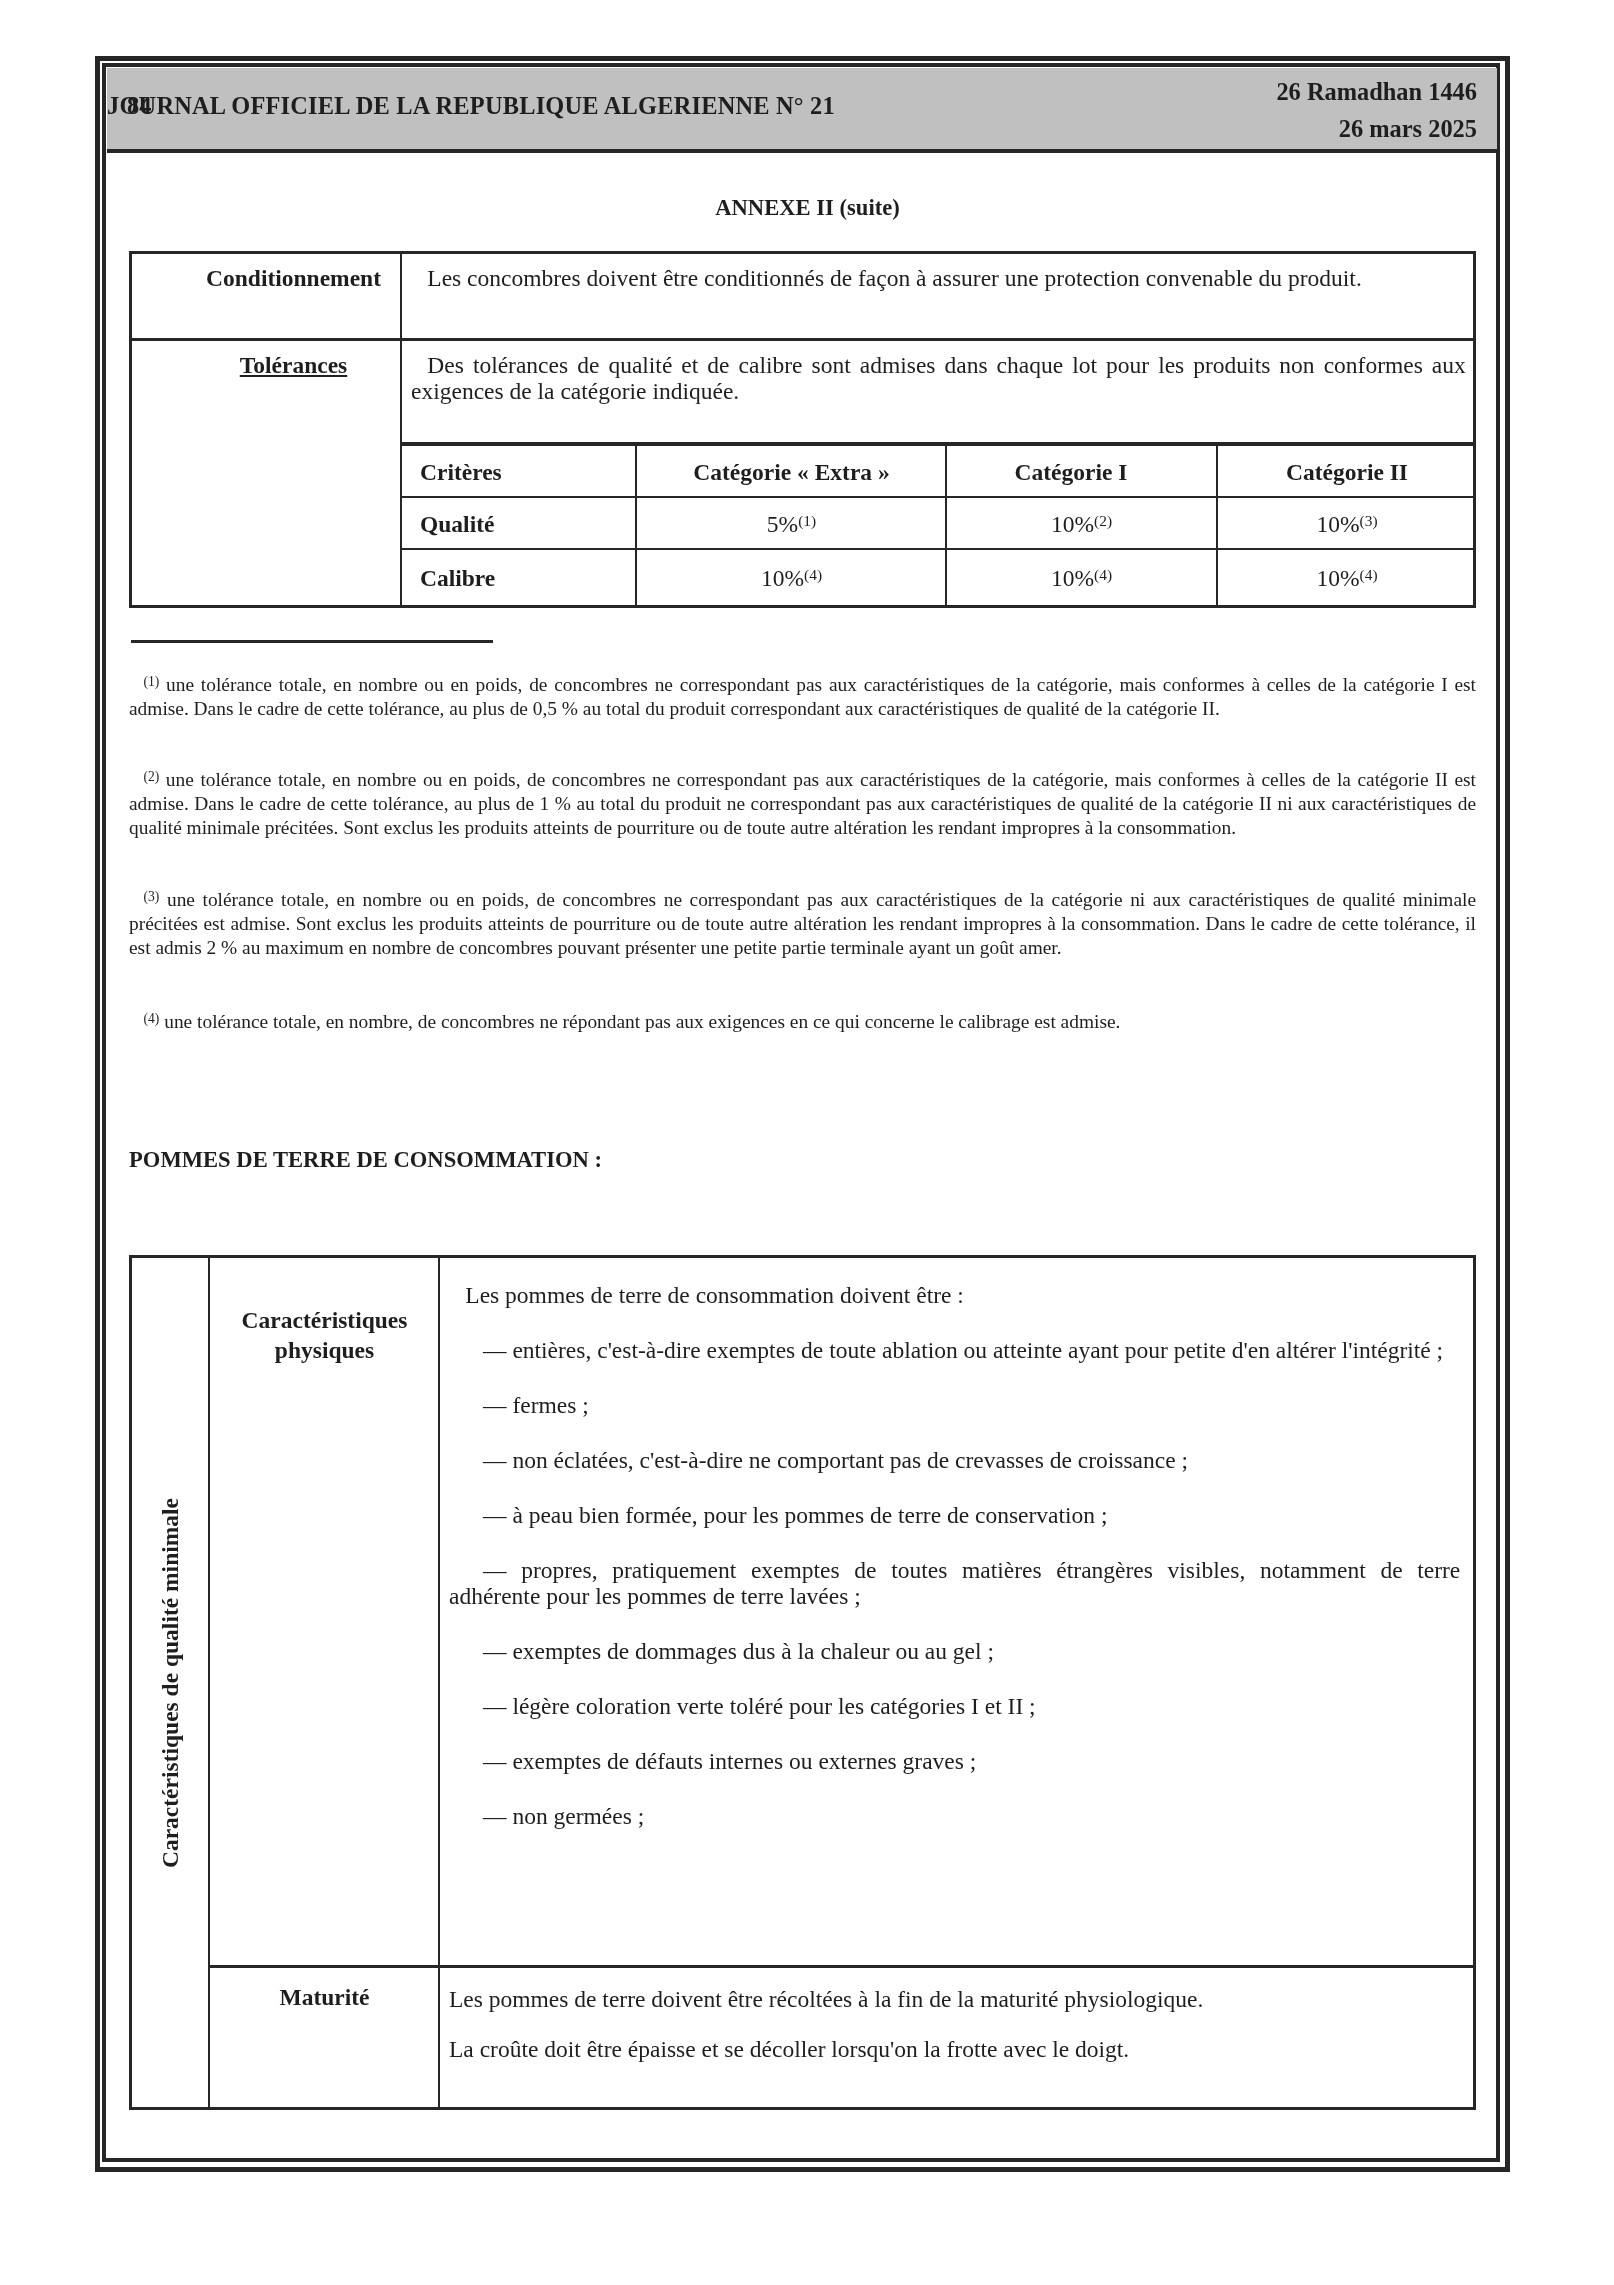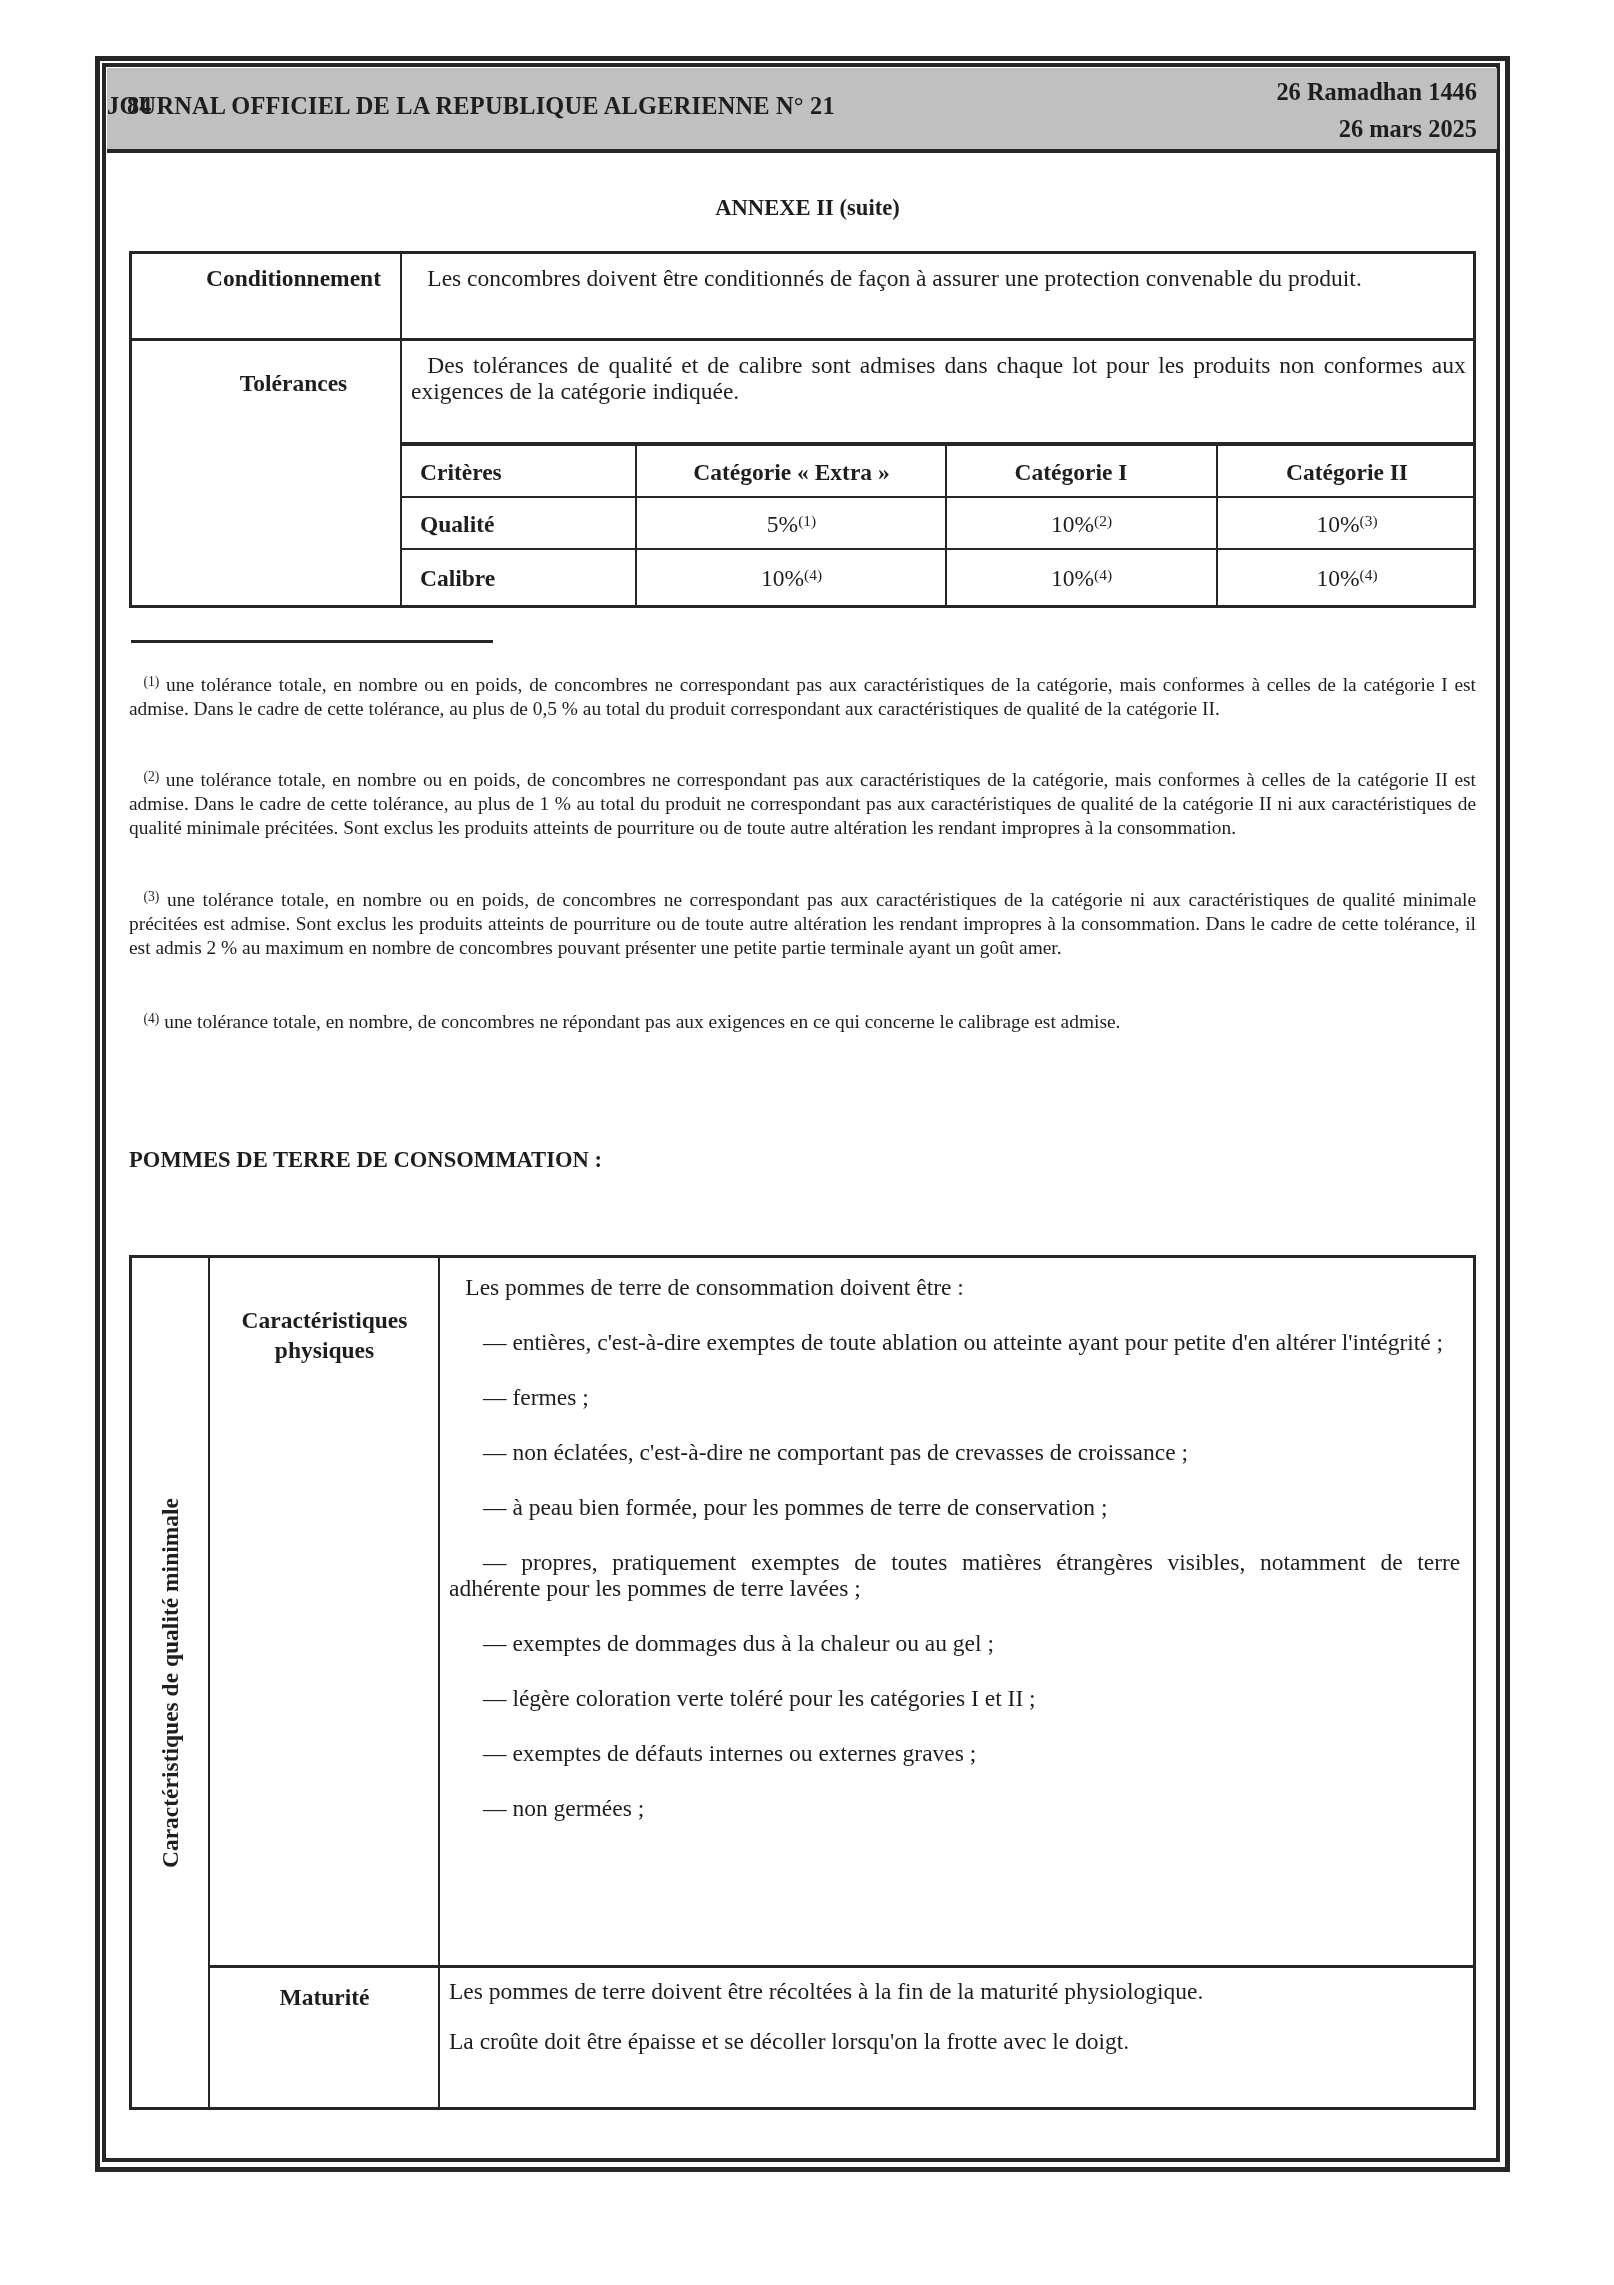--- a/index.html
+++ b/index.html
@@ -32,21 +32,21 @@
   .fn sup { font-size:13.6px; vertical-align:5.4px; }
 
   .section-title { position:absolute; left:129px; top:1147px; font-weight:bold; font-size:22.6px; }
 
   .t2 { position:absolute; left:129px; top:1255px; width:1347px; height:855px; border:3.6px solid #262626; box-sizing:border-box; }
   .t2-col1 { position:absolute; left:76px; top:0; bottom:0; border-left:2.7px solid #262626; }
   .t2-col2 { position:absolute; left:306px; top:0; bottom:0; border-left:2.7px solid #262626; }
   .t2-hline { position:absolute; left:76px; right:0; top:707px; border-top:3.6px solid #262626; }
   .t2-vlabel { position:absolute; left:38px; top:425px; transform:translate(-50%,-50%) rotate(-90deg); white-space:nowrap; font-weight:bold; font-size:23.5px; }
   .t2-sublabel { position:absolute; left:79px; width:227px; text-align:center; font-weight:bold; font-size:23.5px; line-height:30px; }
-  .t2-content { position:absolute; left:317px; right:12.7px; font-size:23.5px; line-height:26px; }
+  .t2-content { position:absolute; left:317px; right:12.7px; font-size:23.5px; line-height:26px;margin-top:8px; }
   .t2-content p { margin:0; text-align:justify; }
   .t2-content .intro { text-indent:16.3px; }
   .t2-content .item { text-indent:34px; margin-top:29px; }
   .mat p { margin:0 0 23.5px 0; text-indent:0; }
 </style>
 </head>
 <body>
 
 <div class="frame-outer"></div>
 <div class="frame-inner"></div>
@@ -62,21 +62,21 @@
 
 <div class="annex-title">ANNEXE II (suite)</div>
 
 <div class="t1">
   <div class="t1-vline"></div>
   <div class="t1-hline"></div>
 
   <div class="t1-label" style="top:11px;">Conditionnement</div>
   <div class="t1-text" style="top:11px;">Les concombres doivent être conditionnés de façon à assurer une protection convenable du produit.</div>
 
-  <div class="t1-label" style="top:116px;">Tolérances</div>
+  <div class="t1-label" style="top:98px;text-decoration:underline;">Tolérances</div>
   <div class="t1-text" style="top:98px;">Des tolérances de qualité et de calibre sont admises dans chaque lot pour les produits non conformes aux exigences de la catégorie indiquée.</div>
 
   <div class="sub">
     <div class="sub-col" style="left:233px;"></div>
     <div class="sub-col" style="left:543px;"></div>
     <div class="sub-col" style="left:814px;"></div>
     <div class="sub-row" style="top:50px;"></div>
     <div class="sub-row" style="top:102px;"></div>
 
     <div class="sub-cell bold left" style="left:18px; top:12.7px;">Critères</div>

